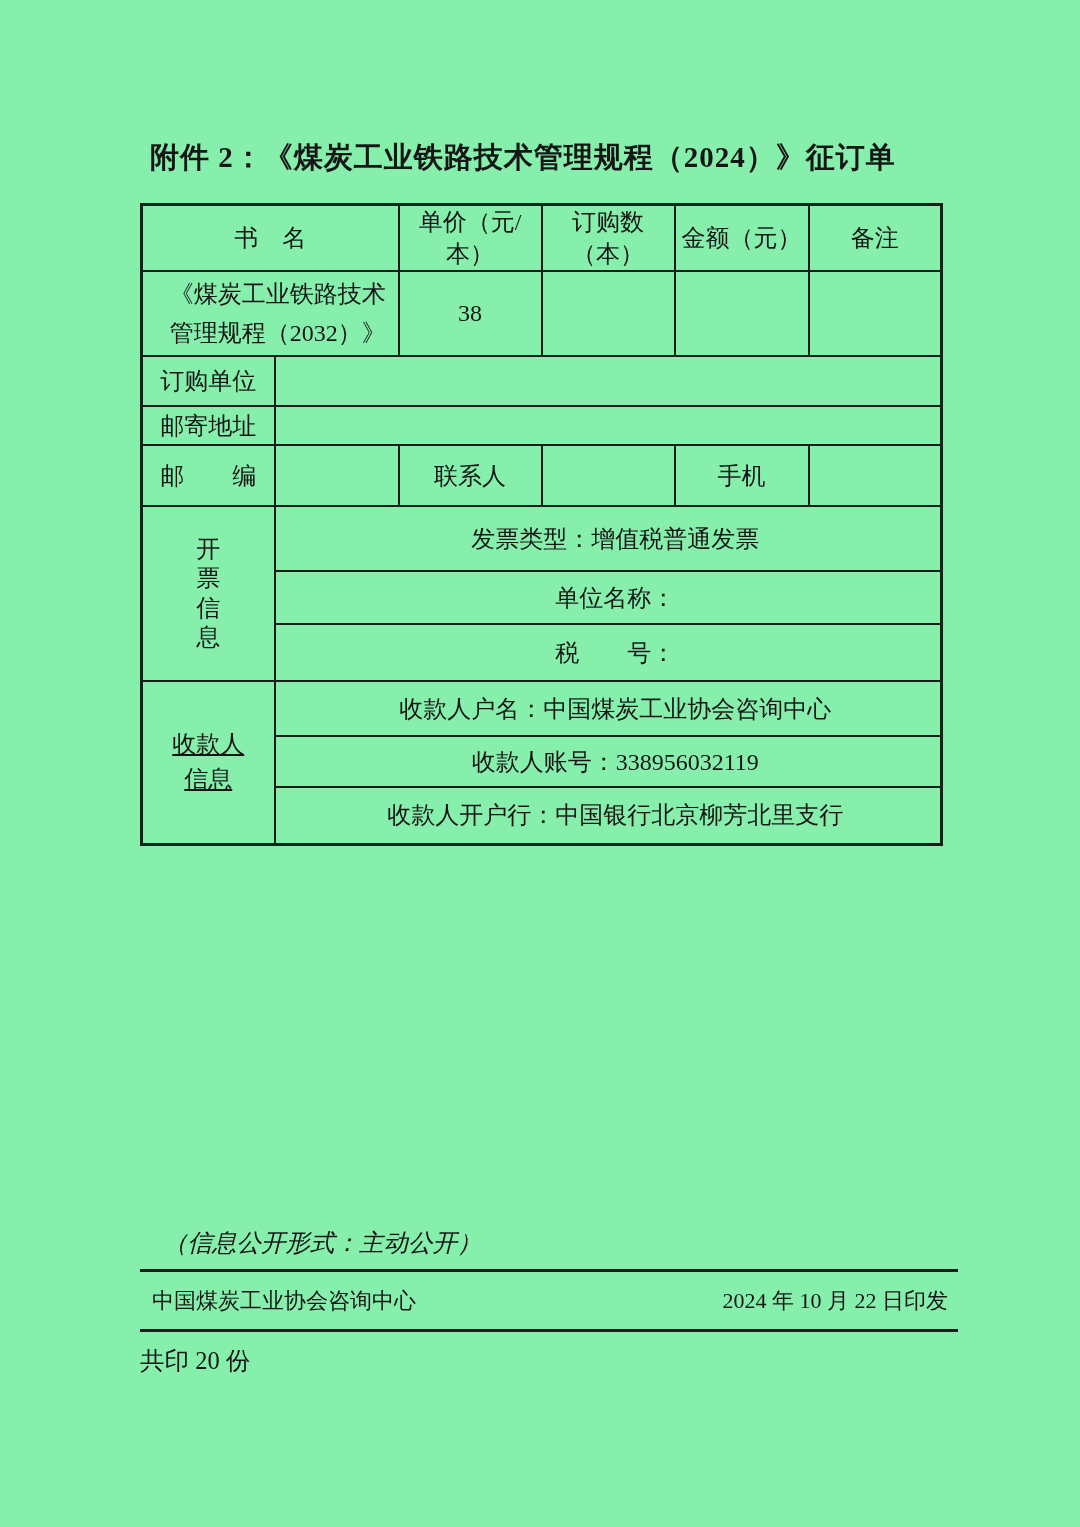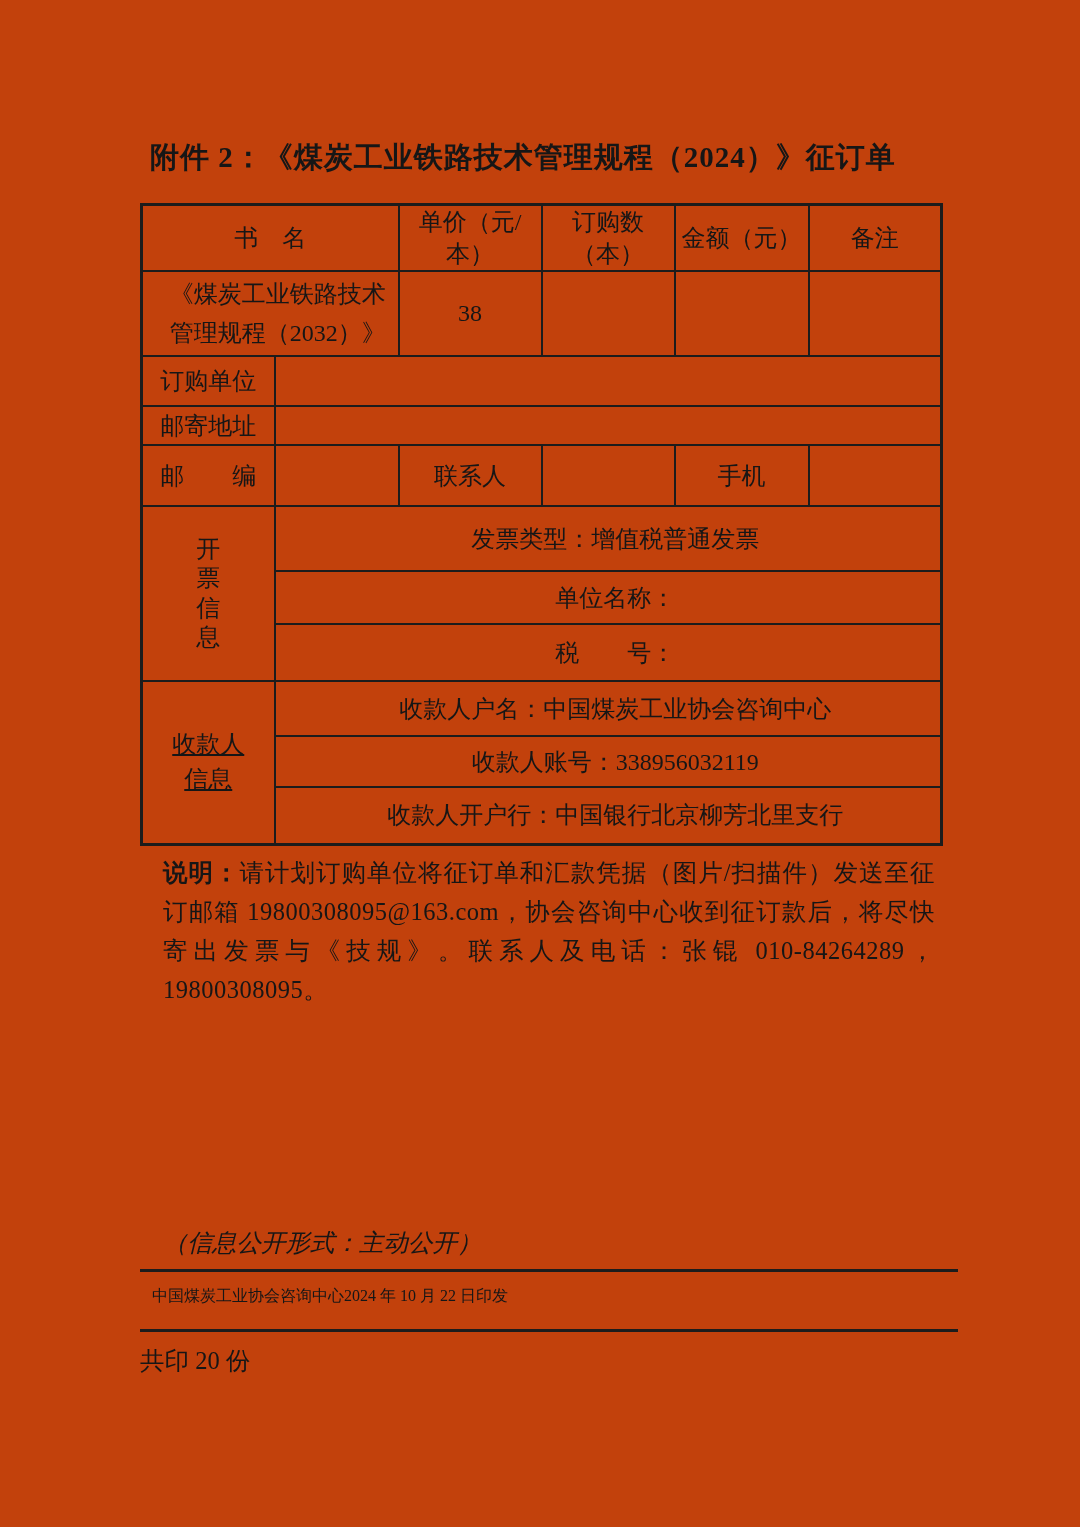--- a/index.html
+++ b/index.html
@@ -2,21 +2,21 @@
 <html><head>
 <meta charset="utf-8">
 <style>
   * { margin: 0; padding: 0; box-sizing: border-box; }
   html, body { background: #e9e9e9; }
   .page {
     position: relative;
     width: 1080px;
     height: 1527px;
     margin: 0 auto;
-    background: #c2410c;
+    background: #86efac;
     font-family: "Liberation Serif", "DejaVu Serif", serif;
     color: #161616;
     overflow: hidden;
   }
   .doc-title {
     position: absolute;
     left: 150px;
     top: 138px;
     font-size: 29px;
     font-weight: bold;
@@ -77,24 +77,26 @@
     background: #1c1c1c;
   }
   .rule-top { top: 1269px; }
   .rule-bottom { top: 1329px; }
   .footer-row {
     position: absolute;
     left: 140px;
     top: 1286px;
     width: 818px;
     display: flex;
+    justify-content: space-between;
     align-items: baseline;
     padding: 0 10px 0 12px;
-    font-size: 16px;
-    white-space: nowrap;
+    font-size: 22px;
+    white-space: nowrap;
+    gap: 8px;
   }
   .copies-line {
     position: absolute;
     left: 140px;
     top: 1344px;
     width: 818px;
     padding-right: 10px;
     font-size: 24.5px;
     white-space: nowrap;
   }
@@ -179,21 +181,20 @@
     </tr>
     <tr style="height:51px">
       <td colspan="5" class="cell-left">收款人账号：338956032119</td>
     </tr>
     <tr style="height:57px">
       <td colspan="5" class="cell-left">收款人开户行：中国银行北京柳芳北里支行</td>
     </tr>
   </tbody>
     </table>
 
-  <p class="note-block"><span class="note-label">说明：</span><span>请计划订购单位将征订单和汇款凭据（图片/扫描件）发送至征订邮箱 19800308095@163.com，协会咨询中心收到征订款后，将尽快寄出发票与《技规》。联系人及电话：张锟 010-84264289，19800308095。</span></p>
 
   <div class="disclosure-line">（信息公开形式：主动公开）</div>
 
   <div class="footer-rule rule-top"></div>
 
   <div class="footer-row">
     <span>中国煤炭工业协会咨询中心</span>
     <span>2024 年 10 月 22 日印发</span>
   </div>
 

